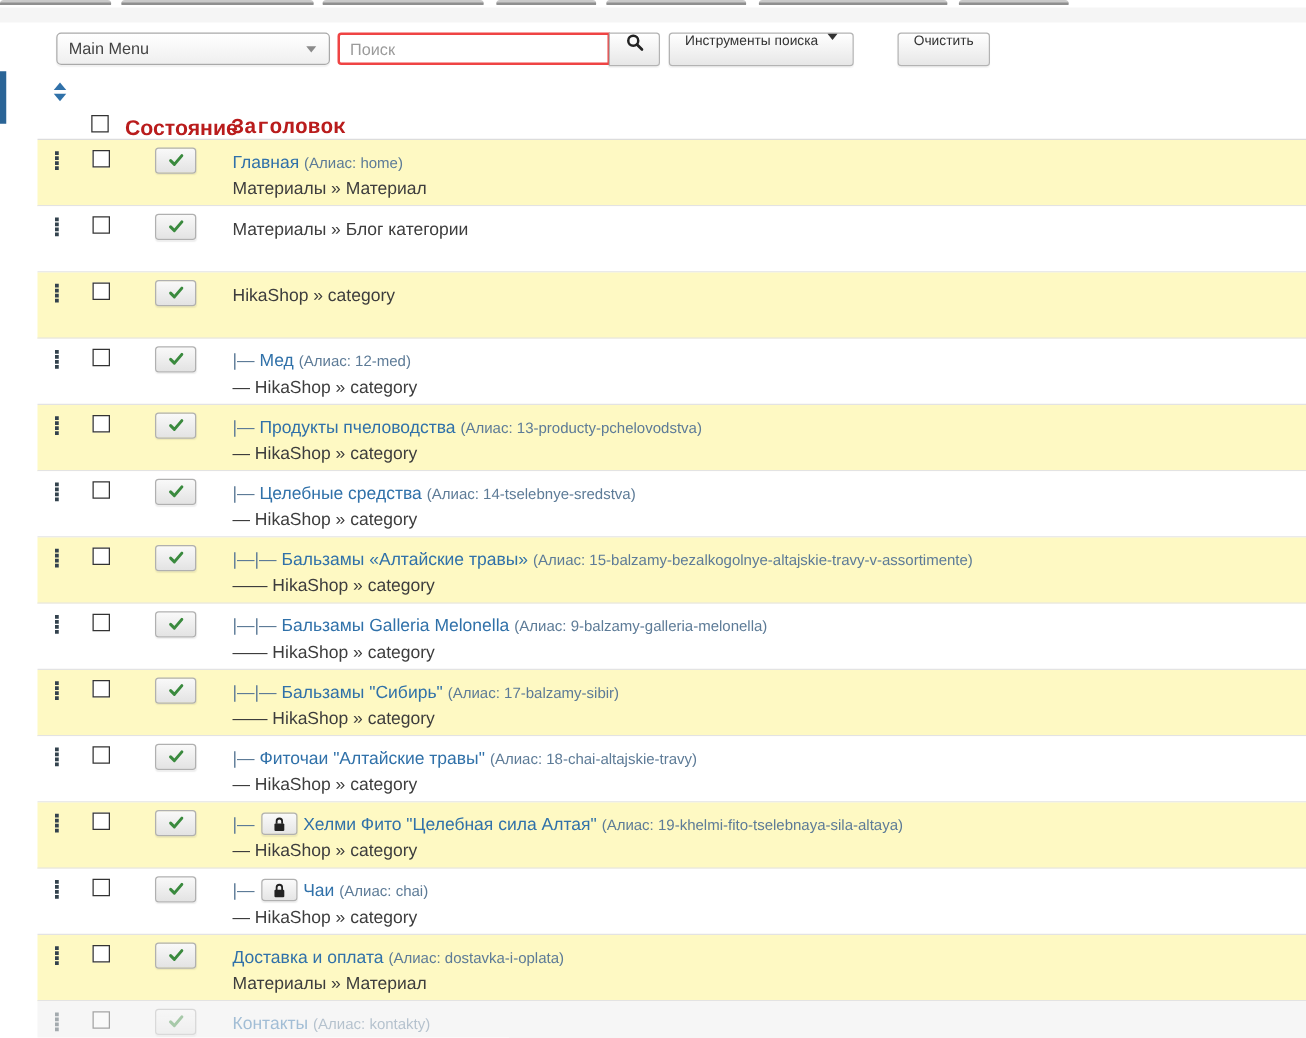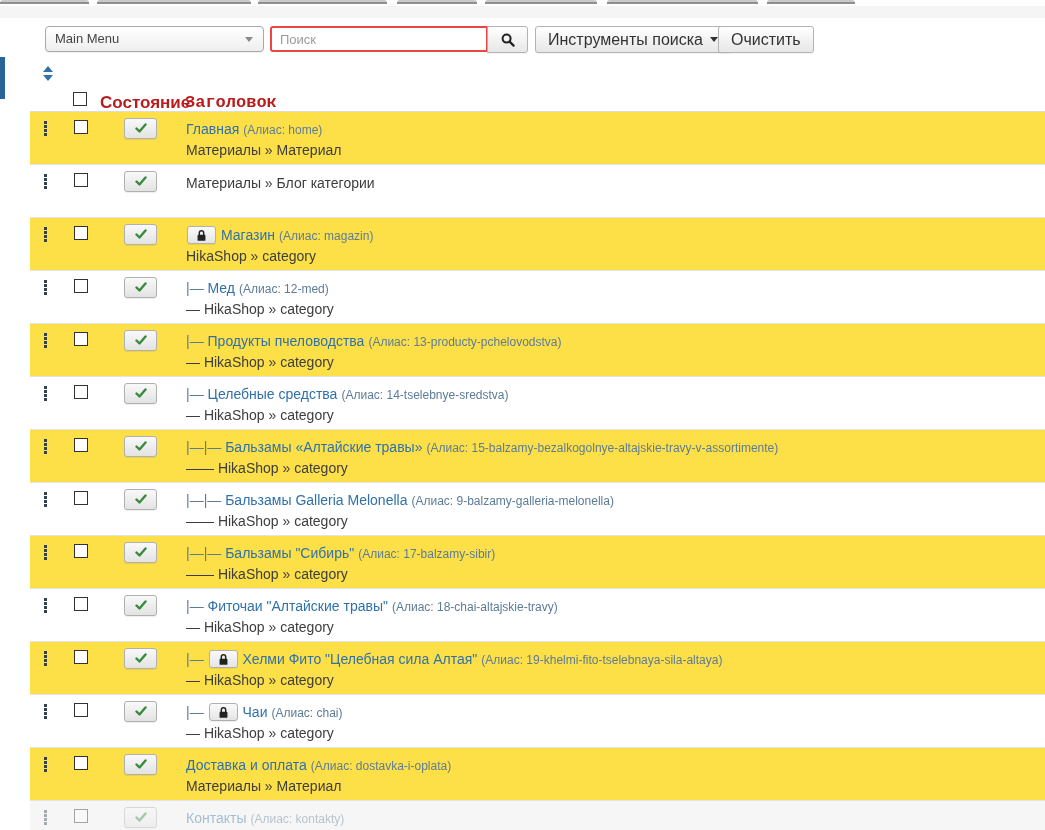--- a/index.html
+++ b/index.html
@@ -20,23 +20,23 @@
   .menu-select { position:absolute; left:33px; top:0; width:219px; height:26px;
     background:linear-gradient(#ffffff,#efefef); border:1px solid #a9a9a9; border-radius:4px;
     font-size:13px; color:#444; line-height:24px; padding:0 24px 0 9px; cursor:pointer;
     box-shadow:0 1px 1px rgba(0,0,0,.06); white-space:nowrap; }
   .menu-select .sel-caret { position:absolute; right:10px; top:10px; width:0; height:0;
     border-left:4px solid transparent; border-right:4px solid transparent; border-top:5px solid #8a8a8a; }
   .search-input { position:absolute; left:258px; top:0; width:218px; height:26px;
     border:2px solid #ef4444; border-radius:3px 0 0 3px; padding:0 8px; font-size:13px; color:#000000;
     font-family:"Liberation Sans","DejaVu Sans",sans-serif; outline:none; }
   .search-input::placeholder { color:#9b9b9b; opacity:1; }
-  .btn { display:inline-flex; align-items:center; justify-content:center;
+  .btn { display:inline-flex; align-items:flex-start; justify-content:center;
     background:linear-gradient(#ffffff,#e7e7e7); border:1px solid #b3b3b3; border-radius:3px;
-    font-size:16px; color:#333; cursor:pointer; box-shadow:0 1px 1px rgba(0,0,0,.05);
+    font-size:11px; color:#333; cursor:pointer; box-shadow:0 1px 1px rgba(0,0,0,.05);
     font-family:"Liberation Sans","DejaVu Sans",sans-serif; }
   .search-btn { position:absolute; left:475px; top:0; width:41px; height:27px; border-radius:0 3px 3px 0; }
   .tools-btn { position:absolute; left:523px; top:0; height:27px; padding:0 12px; }
   .clear-btn { position:absolute; left:694px; top:0; height:27px; padding:0 12px;margin-left:12px; }
   .caret-down { display:inline-block; width:0; height:0; margin-left:7px;
     border-left:4px solid transparent; border-right:4px solid transparent; border-top:5px solid #333; }
 
   
   .th-link { color:#b91c1c; text-decoration:none; font-weight:bold; font-size:17px; }
   .hdr-status { position:absolute; left:100px; top:93px; }
@@ -45,21 +45,21 @@
   .sort-asc  { position:absolute; left:43px; top:96px; cursor:pointer; }
   .tri-up   { width:0; height:0; border-left:5px solid transparent; border-right:5px solid transparent; border-bottom:6px solid #3071a9; }
   .tri-down { width:0; height:0; border-left:5px solid transparent; border-right:5px solid transparent; border-top:6px solid #3071a9; }
   .checkbox { display:inline-block; width:14px; height:14px; background:#fff; border:1px solid #333; cursor:pointer; }
   .hdr-check { position:absolute; left:73px; top:92px; }
 
   
   .rows { position:absolute; top:111px; left:30px; width:1015px; border-top:1px solid #dcdcdc; }
   .row { position:relative; height:53px; border-bottom:1px solid #e3e3e3; background:#fff;
     display:flex; align-items:flex-start; }
-  .row.shaded { background:#fde047; }
+  .row.shaded { background:#fef9c3; }
   .row.faded  { background:#f6f6f6; border-bottom:none; }
   .row.faded > * { opacity:.42; }
   .handle { margin:9px 0 0 14px; width:8px; display:flex; flex-direction:column; gap:1px; cursor:move; }
   .handle i { width:3px; height:3px; background:#33424d; }
   .row .checkbox { margin:8px 0 0 22px; }
   .state-btn { margin:6px 0 0 36px; width:33px; height:21px;
     background:linear-gradient(#f9f9f9,#e3e3e3); border:1px solid #b0b0b0; border-radius:3px;
     display:inline-flex; align-items:center; justify-content:center; cursor:pointer;
     box-shadow:0 1px 1px rgba(0,0,0,.07); }
   .check-svg { width:12px; height:11px; }
@@ -172,28 +172,20 @@
         <i></i>
         <i></i>
       </span>
       <span class="checkbox"></span>
       <button class="state-btn">
         <svg class="check-svg" viewBox="0 0 12 11">
           <polyline points="1.5,5.5 4.5,8.5 10.5,1.5"></polyline>
         </svg>
       </button>
       <div class="titleblock">
-        <div class="line1">
-          <span class="prefix"></span><span class="lock-btn">
-            <svg class="lock-svg" viewBox="0 0 12 14">
-              <path d="M3.6 6.4 V4.3 a2.4 2.4 0 0 1 4.8 0 V6.4"></path>
-              <rect x="1.7" y="6.2" width="8.6" height="6.6" rx="1"></rect>
-            </svg>
-          </span><a href="#" class="title">Магазин</a><span class="alias">(Алиас: magazin)</span>
-        </div>
         <div class="line2">HikaShop » category</div>
       </div>
     </div>
 
     <div class="row">
       <span class="handle">
         <i></i>
         <i></i>
         <i></i>
         <i></i>

